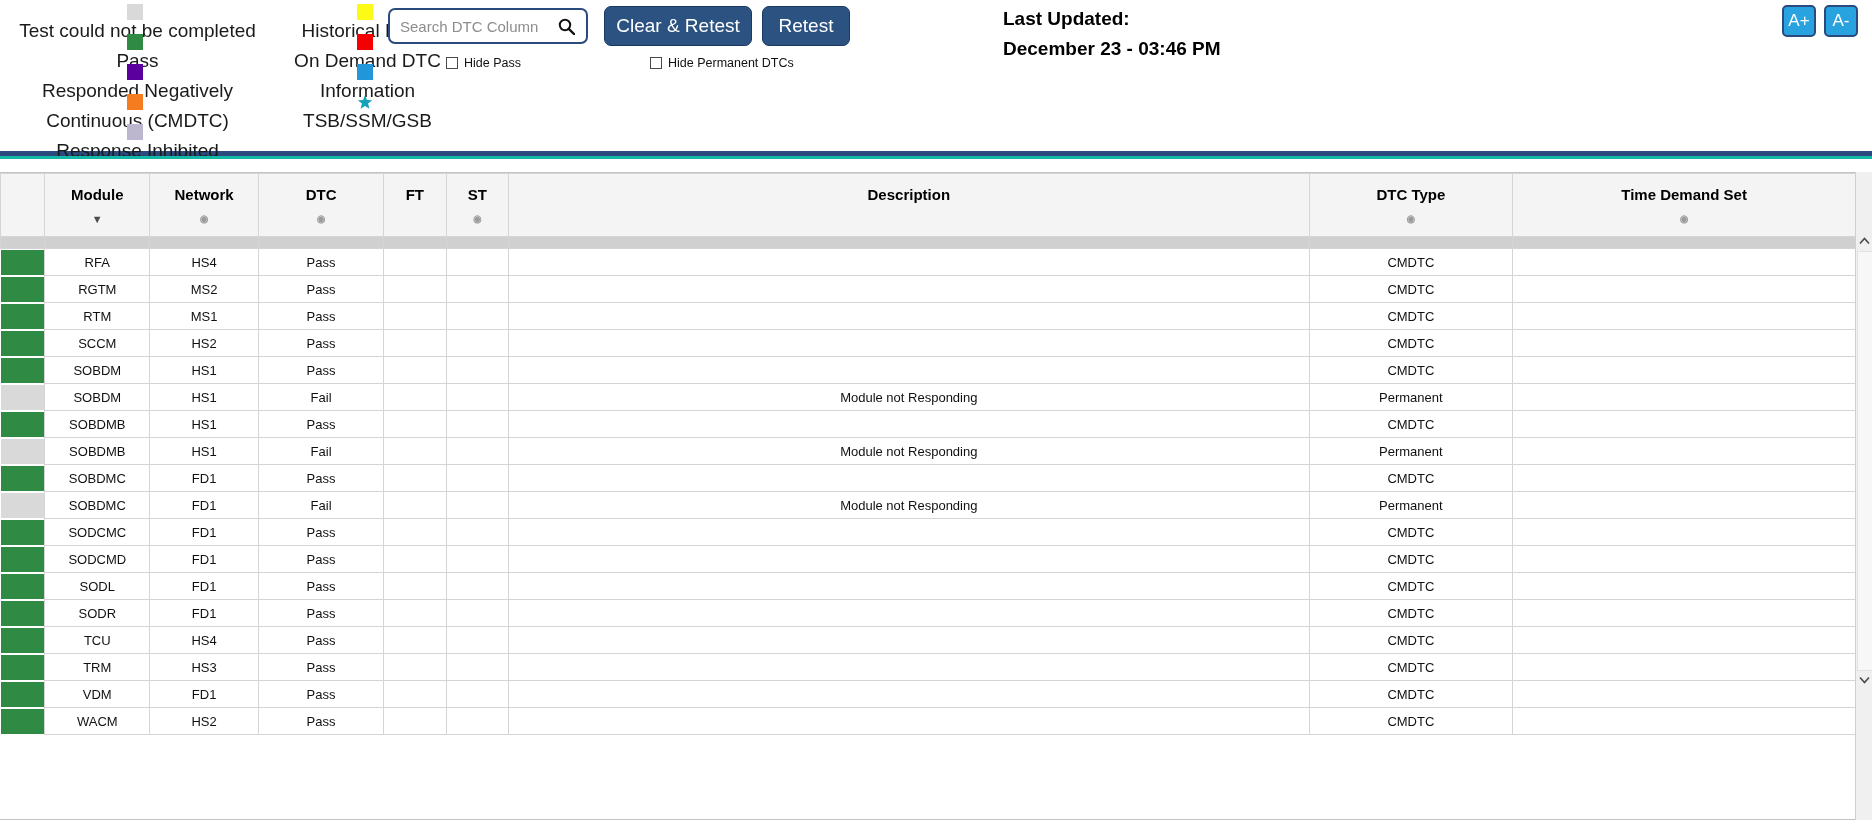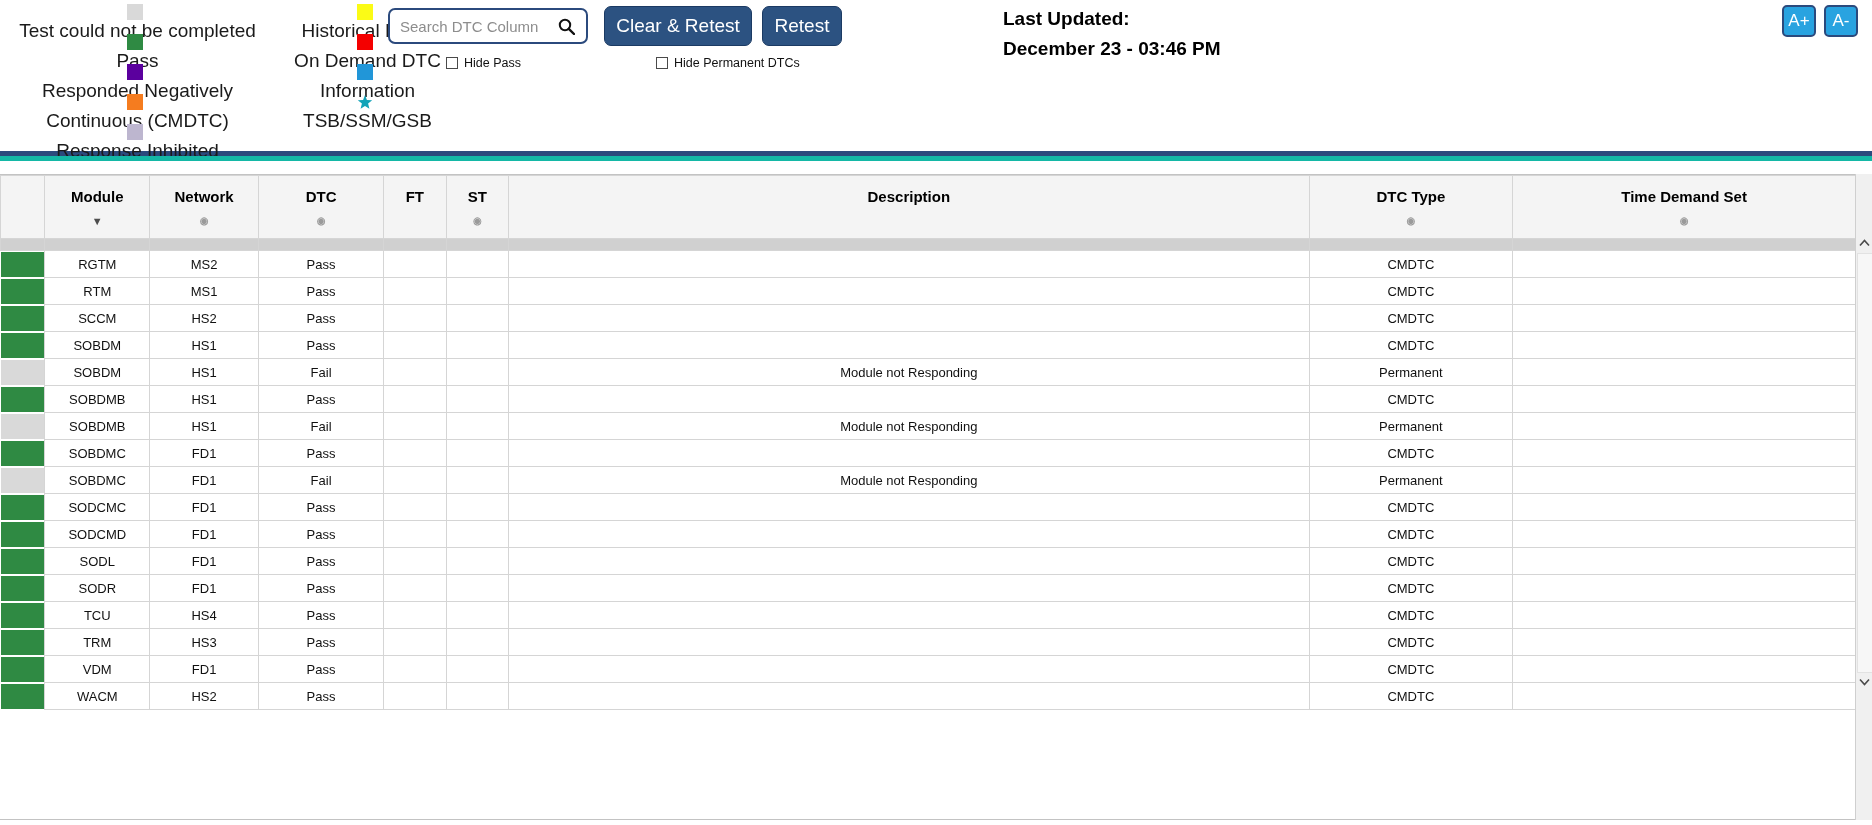--- a/index.html
+++ b/index.html
@@ -115,32 +115,32 @@
     background: #2c5281;
     border: 1px solid #1b3a63;
     border-radius: 7px;
     color: #ffffff;
     font-family: "Liberation Sans", sans-serif;
     font-size: 19px;
     cursor: pointer;
     padding: 0;
   }
   #clear-retest-button { left: 216px;  width: 148px; height: 40px; }
-  #retest-button       { left: 374px;  width: 80px;  height: 40px; }
+  #retest-button       { left: 374px;  width: 88px;  height: 40px; }
 
   .checkbox-row {
     position: absolute;
     top: 52px;
     display: flex;
     align-items: center;
     font-size: 12.5px;
     color: #111;
   }
   #hide-pass-row           { left: 58px;  }
-  #hide-permanent-dtcs-row { left: 268px; text-align: right; }
+  #hide-permanent-dtcs-row { left: 262px; text-align: right; }
   .chk {
     width: 12px;
     height: 12px;
     border: 1px solid #4a4a4a;
     background: #fff;
     margin-right: 6px;
     display: inline-block;
     box-sizing: border-box;
   }
 
@@ -176,21 +176,21 @@
     padding: 0;
     line-height: 28px;
   }
 
   
   .table-area {
     position: relative;
     height: 664px;
     background: #ffffff;
     box-sizing: border-box;
-    border-top: 5px solid #14b8a6;
+    border-top: 3px solid #14b8a6;
   }
   .table-frame {
     position: absolute;
     left: 0px;
     top: 13px;
     right: 0px;
     bottom: 0px;
     border-top: 1px solid #c3c3c3;
     border-bottom: 1px solid #c3c3c3;
     overflow: hidden;
@@ -437,20 +437,33 @@
               <td></td>
               <td></td>
               <td></td>
               <td></td>
               <td></td>
             </tr>
             <tr class="data-row">
               <td class="status-col">
                 <span class="status-bar" style="background: rgb(47, 138, 67);"></span>
               </td>
+              <td>RFA</td>
+              <td>HS4</td>
+              <td>Pass</td>
+              <td></td>
+              <td></td>
+              <td class="desc"></td>
+              <td>CMDTC</td>
+              <td></td>
+            </tr>
+            <tr class="data-row">
+              <td class="status-col">
+                <span class="status-bar" style="background: rgb(47, 138, 67);"></span>
+              </td>
               <td>RGTM</td>
               <td>MS2</td>
               <td>Pass</td>
               <td></td>
               <td></td>
               <td class="desc"></td>
               <td>CMDTC</td>
               <td></td>
             </tr>
             <tr class="data-row">

